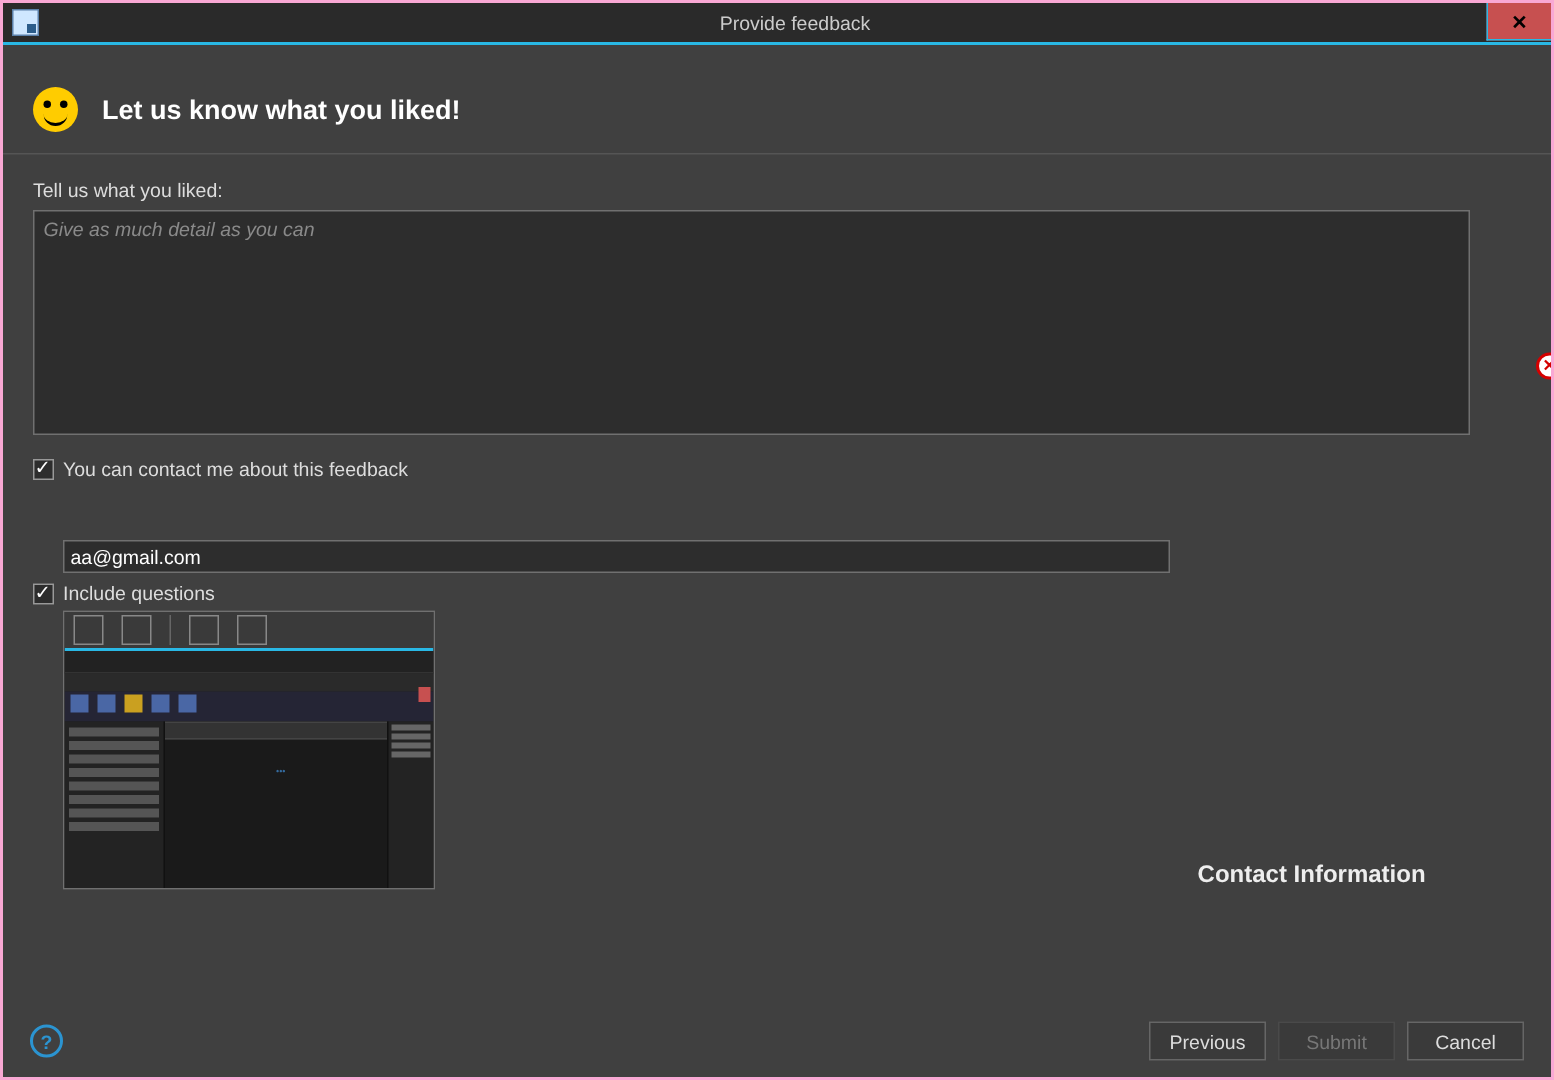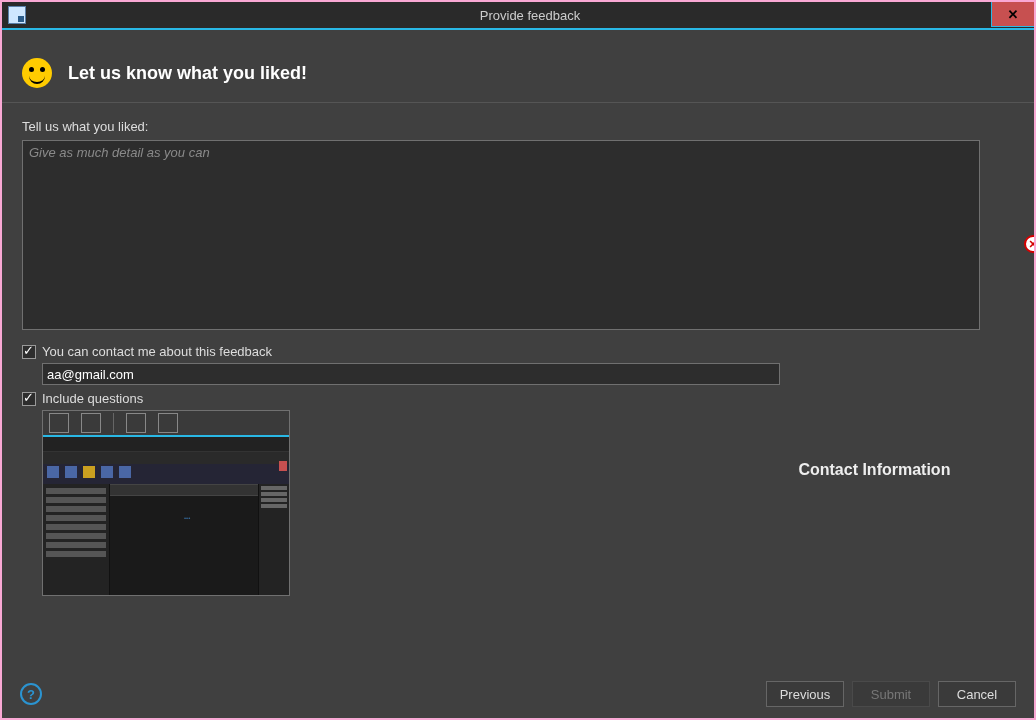--- a/index.html
+++ b/index.html
@@ -13,30 +13,30 @@
   
   .header{display:flex;align-items:center;padding:28px 20px 14px 20px;border-bottom:1px solid #555;}
   .smile{width:30px;height:30px;border-radius:50%;background:#ffcc00;margin-right:16px;position:relative;}
   .smile::before{content:"";position:absolute;left:7px;top:9px;width:5px;height:5px;background:#000;border-radius:50%;box-shadow:11px 0 0 #000;}
   .smile::after{content:"";position:absolute;left:7px;top:16px;width:16px;height:8px;border:2px solid #000;border-top:none;border-left:none;border-right:none;border-radius:0 0 12px 12px;}
   .header h1{margin:0;font-size:18px;font-weight:600;color:#fff;}
   
   .body{flex:1;padding:16px 20px 0 20px;position:relative;overflow:hidden;}
   .field-label{font-size:13px;color:#ddd;margin-bottom:6px;}
   .textarea-wrap{position:relative;}
-  textarea.main{width:958px;height:190px;background:#2d2d2d;border:1px solid #707070;resize:none;color:#fff;font-size:13px;font-style:italic;padding:4px 6px;box-sizing:border-box;font-family:inherit;}
+  textarea.main{width:958px;height:150px;background:#2d2d2d;border:1px solid #707070;resize:none;color:#fff;font-size:13px;font-style:italic;padding:4px 6px;box-sizing:border-box;font-family:inherit;}
   textarea.main::placeholder{color:#8a8a8a;font-style:italic;}
   .error-bubble{position:absolute;right:-28px;top:95px;width:14px;height:14px;border-radius:50%;background:#fff;border:2px solid #d40000;display:flex;align-items:center;justify-content:center;color:#d40000;font-size:11px;font-weight:bold;}
   .error-bubble::after{content:"✕";line-height:1;}
-  .row{display:flex;align-items:center;margin-top:10px;}
+  .row{display:flex;align-items:flex-end;margin-top:10px;}
   .left-col{width:780px;}
   .check-line{display:flex;align-items:center;font-size:13px;color:#ddd;margin-bottom:4px;}
   input[type=checkbox]{appearance:none;width:14px;height:14px;border:1px solid #999;background:#2d2d2d;margin:0 6px 0 0;position:relative;}
   input[type=checkbox]:checked::after{content:"✓";position:absolute;left:0;top:-3px;color:#fff;font-size:13px;}
-  .email{width:728px;height:20px;background:#2d2d2d;border:1px solid #707070;color:#fff;font-size:13px;padding:0 4px;margin-left:20px;}
+  .email{width:728px;height:20px;background:#2d2d2d;border:1px solid #707070;color:#fff;font-size:13px;padding:0 4px;margin-left:20px;margin-top:36px;}
   .right-col{width:220px;margin-left:12px;font-size:13px;color:#ccc;}
   .right-col b{color:#eee;font-size:16px;}
   .desc{margin-top:4px;line-height:1.35;}
   
   .thumb{margin-left:20px;margin-top:4px;width:246px;height:184px;border:1px solid #707070;background:#2b2b2b;position:relative;overflow:hidden;}
   .tbar{height:24px;background:#3a3a3a;display:flex;align-items:center;gap:12px;padding:0 6px;}
   .tbar span{width:18px;height:18px;border:1px solid #888;display:inline-block;position:relative;}
   .tbar .divider{width:1px;height:20px;background:#666;border:none;}
   .thumb-body{position:absolute;top:24px;left:0;right:0;bottom:0;background:#1e1e1e;}
   .thumb-top{height:14px;background:#222;border-top:2px solid #29b8e5;border-bottom:1px solid #333;}

